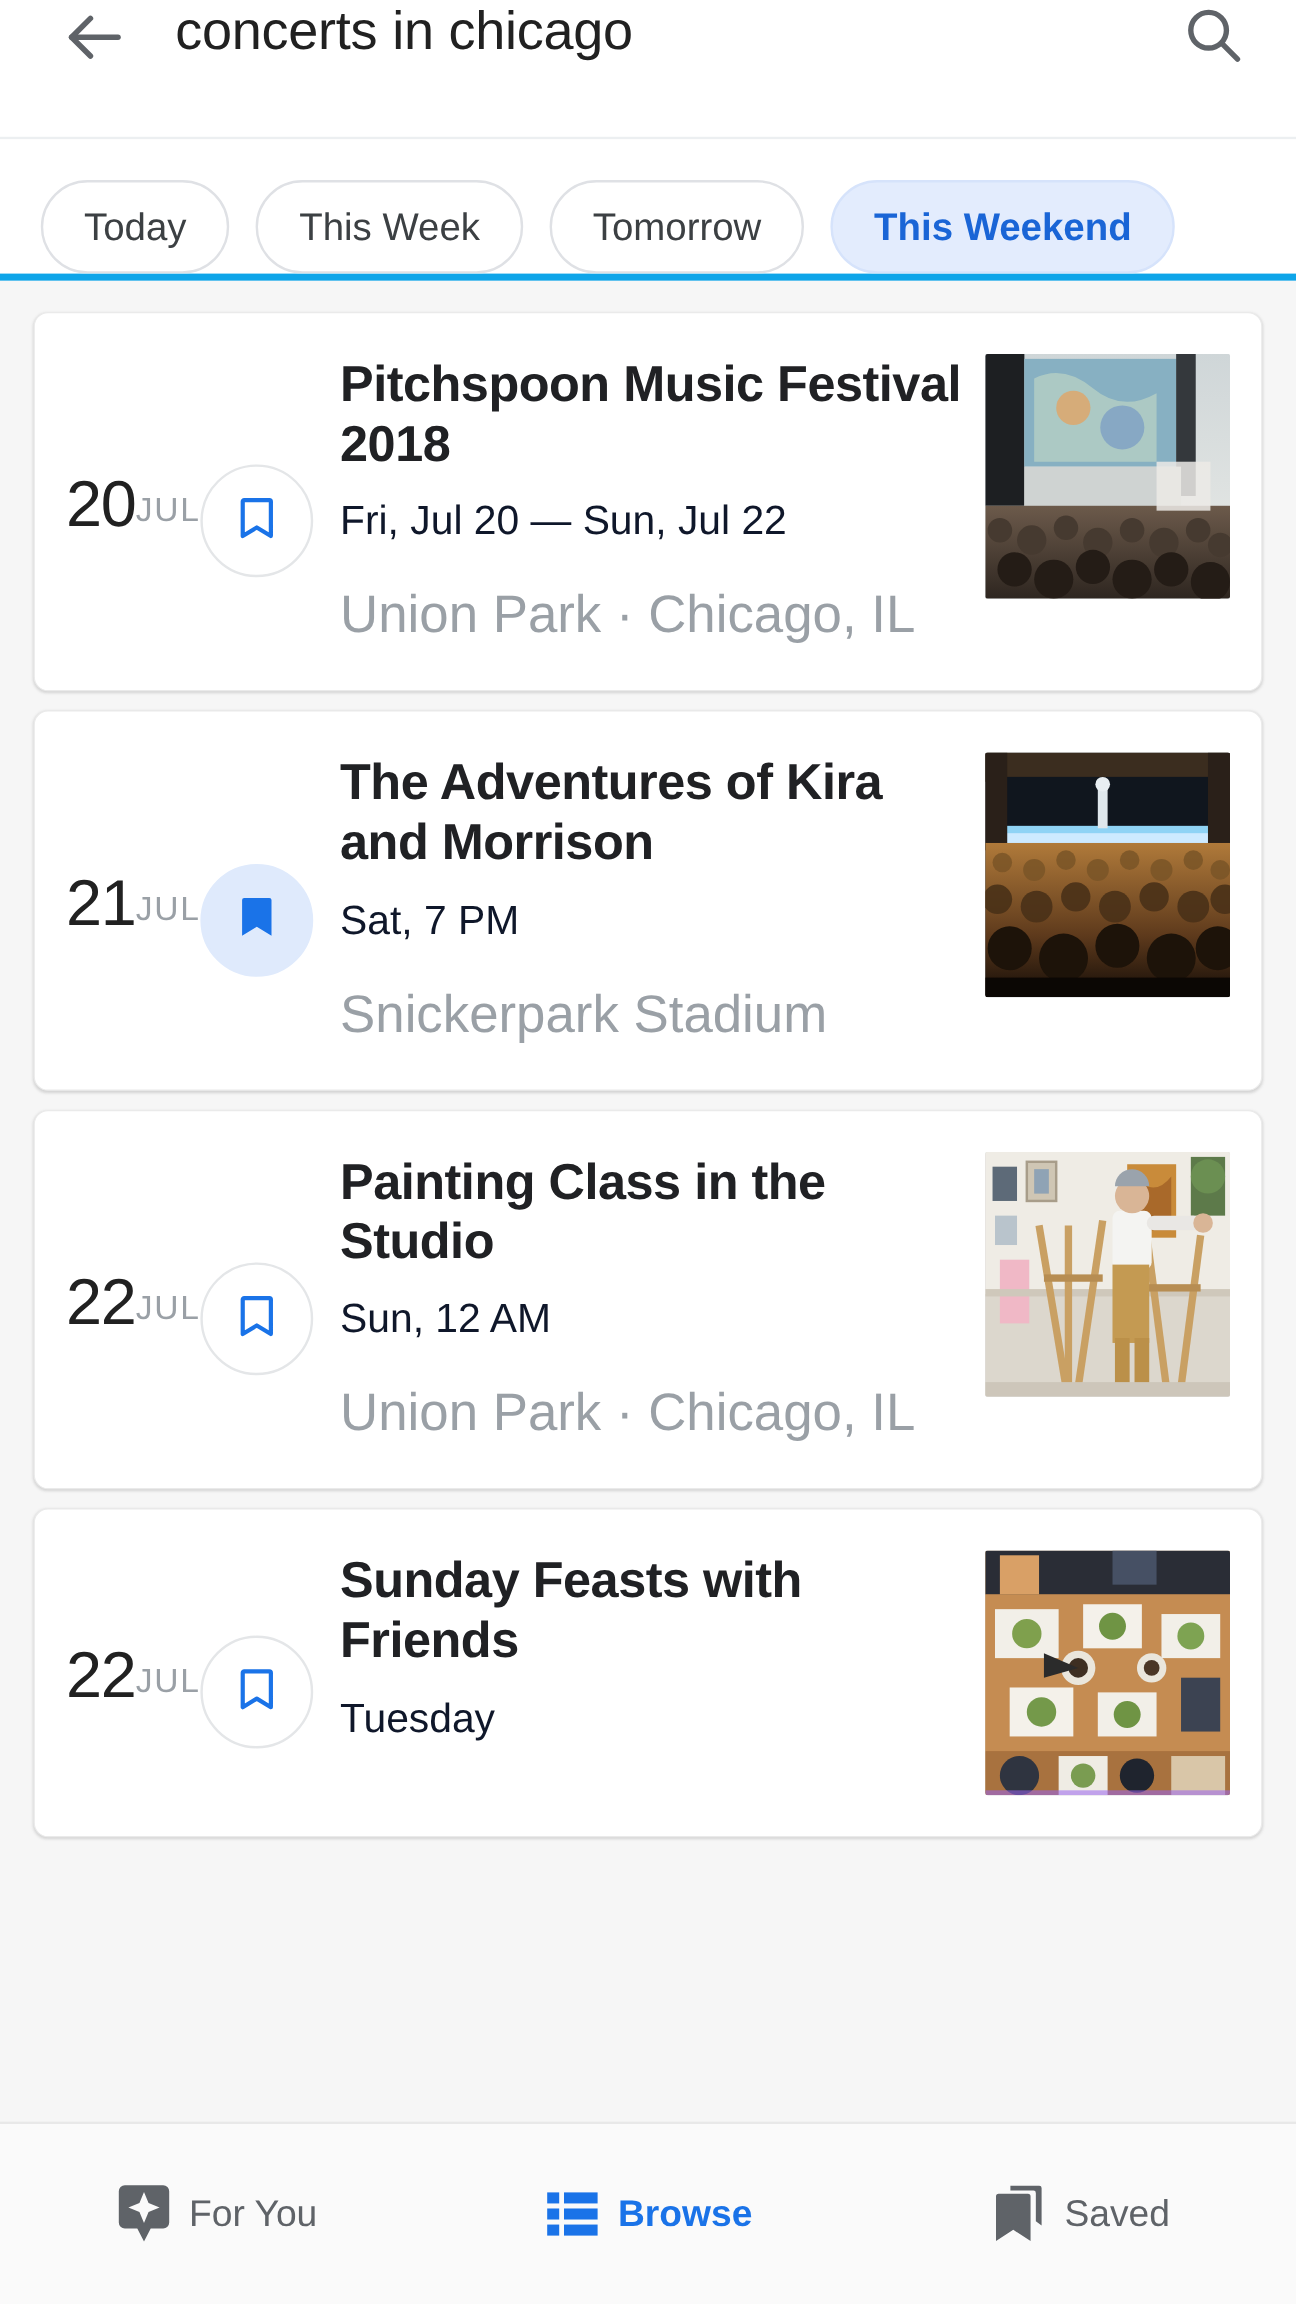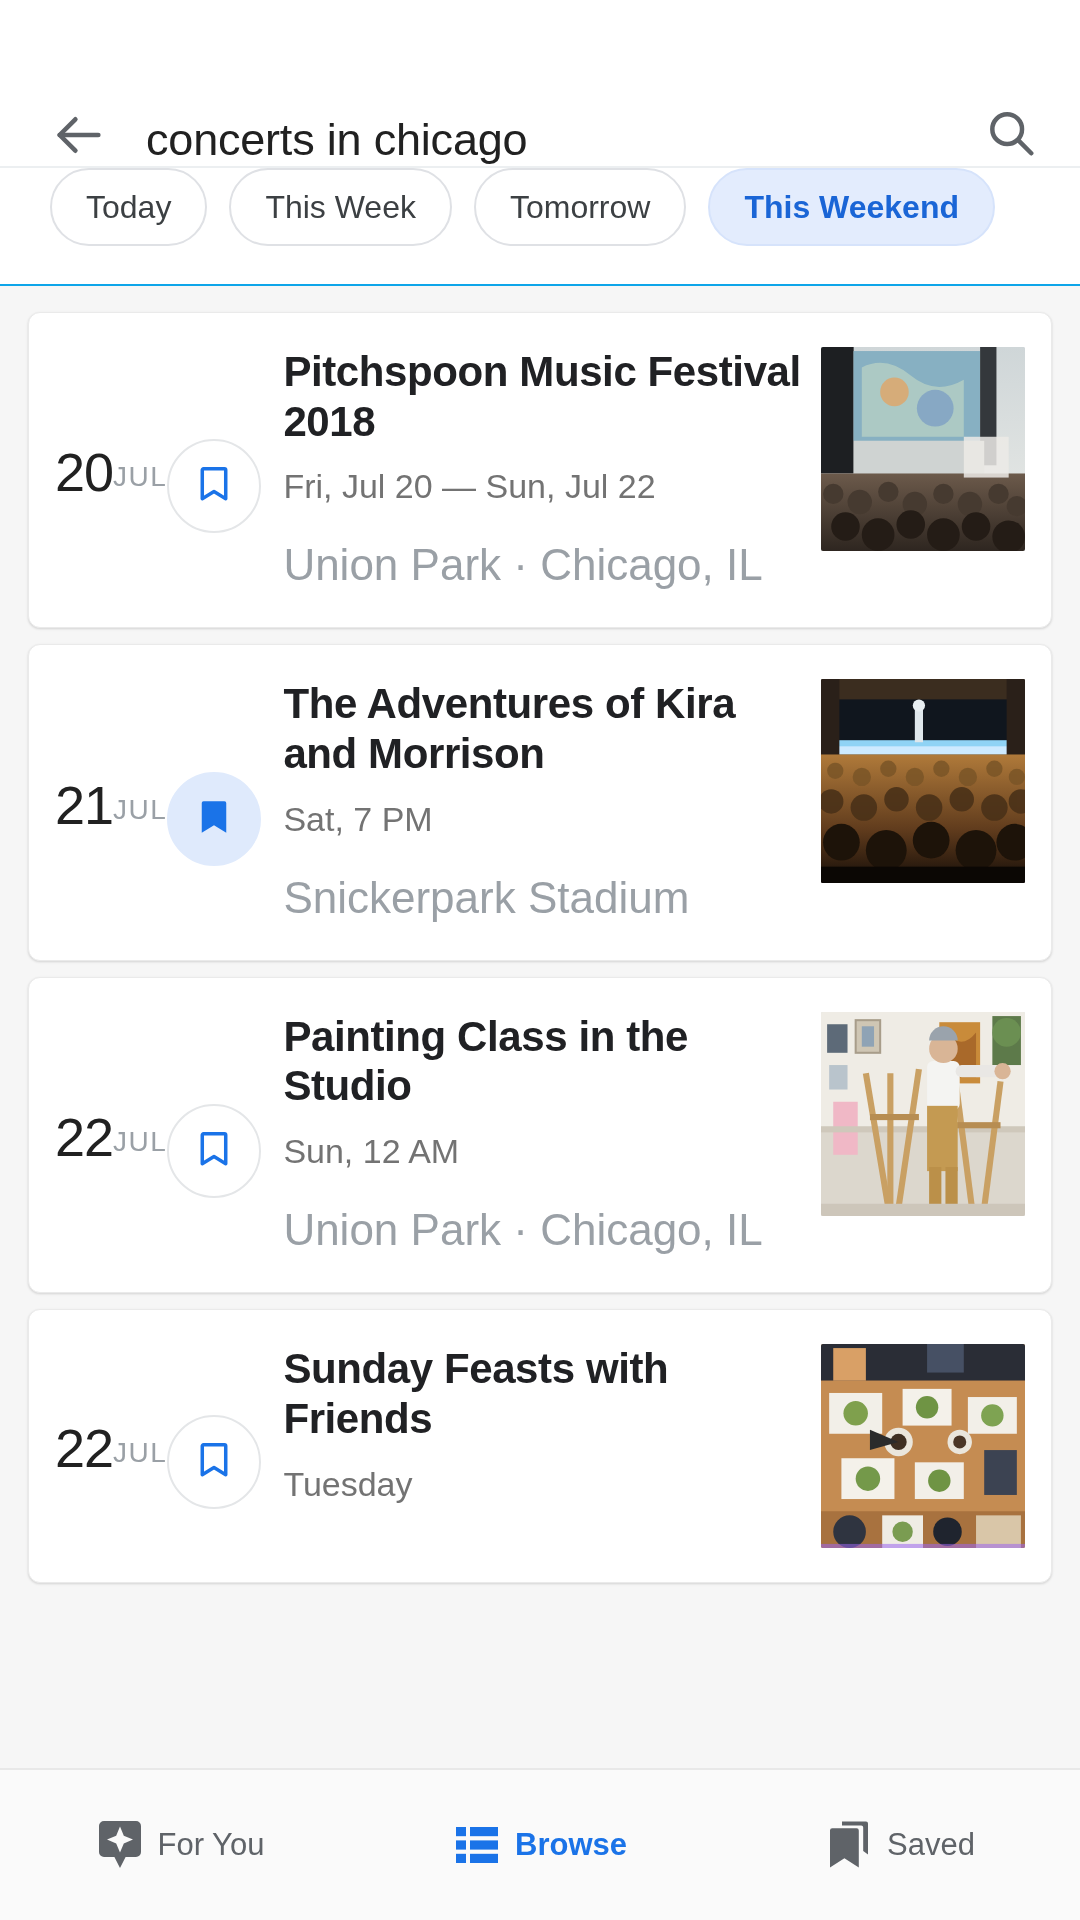--- a/index.html
+++ b/index.html
@@ -18,24 +18,24 @@
     width: 1080px;
     height: 1920px;
     background: #f6f6f6;
     display: flex;
     flex-direction: column;
   }
 
   
   .search-bar {
     flex: 0 0 auto;
-    height: 168px;
+    height: 116px;
     background: #ffffff;
     display: flex;
-    align-items: flex-end;
+    align-items: flex-start;
     padding: 0 38px 0 48px;
     border-bottom: 2px solid #eceff1;
   }
   .back-btn {
     width: 62px;
     height: 62px;
     flex: 0 0 auto;
     display: flex;
     align-items: center;
     justify-content: center;
@@ -60,24 +60,24 @@
     justify-content: center;
     cursor: pointer;
   }
 
   
   .chips-row {
     flex: 0 0 auto;
     height: 118px;
     background: #ffffff;
     display: flex;
-    align-items: flex-start;
-    padding: 0 50px;
+    align-items: flex-end;
+    padding: 0 34px;
     gap: 22px;
-    border-bottom: 2px solid #0ea5e9;
+    border-bottom: 6px solid #0ea5e9;
     overflow: hidden;
   }
   .chip {
     height: 78px;
     border-radius: 40px;
     border: 2px solid #dfe1e5;
     background: #ffffff;
     display: flex;
     align-items: center;
     justify-content: center;
@@ -161,21 +161,21 @@
   }
   .event-title {
     font-size: 42px;
     line-height: 1.18;
     color: #202124;
     font-weight: bold;
     letter-spacing: -0.4px;
   }
   .event-when {
     font-size: 34px;
-    color: #737373;
+    color: #0f172a;
     margin-top: 18px;
     line-height: 1.3;
   }
   .event-where {
     font-size: 44px;
     color: #9aa0a6;
     margin-top: 28px;
     line-height: 1.3;
   }
 

